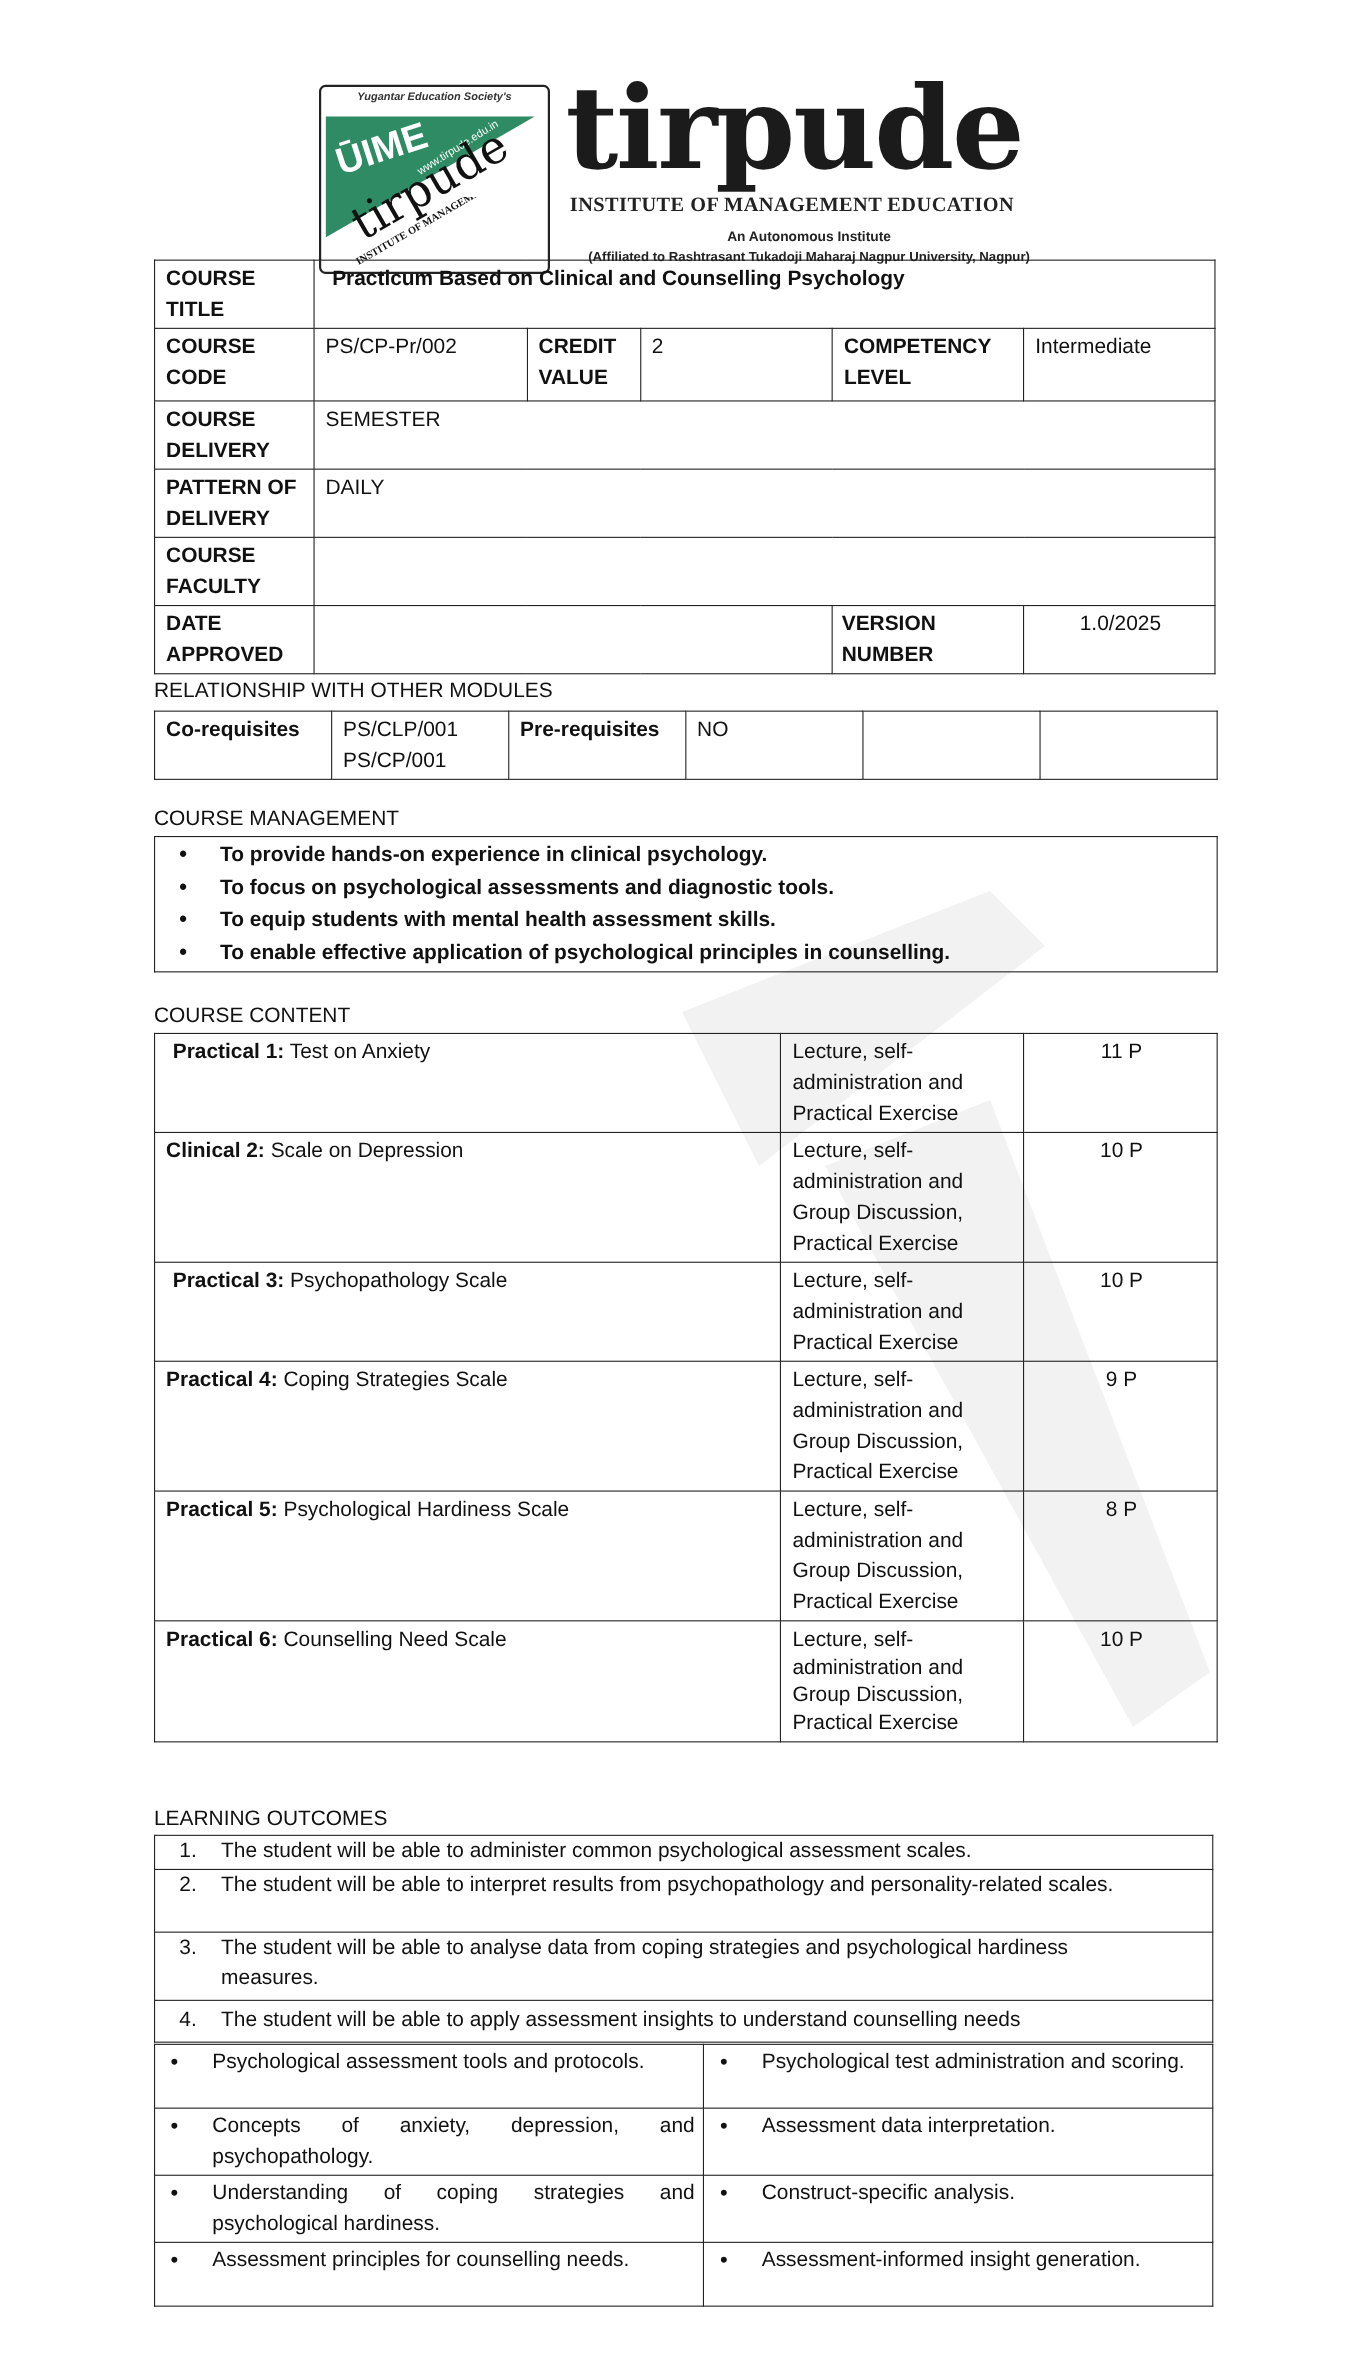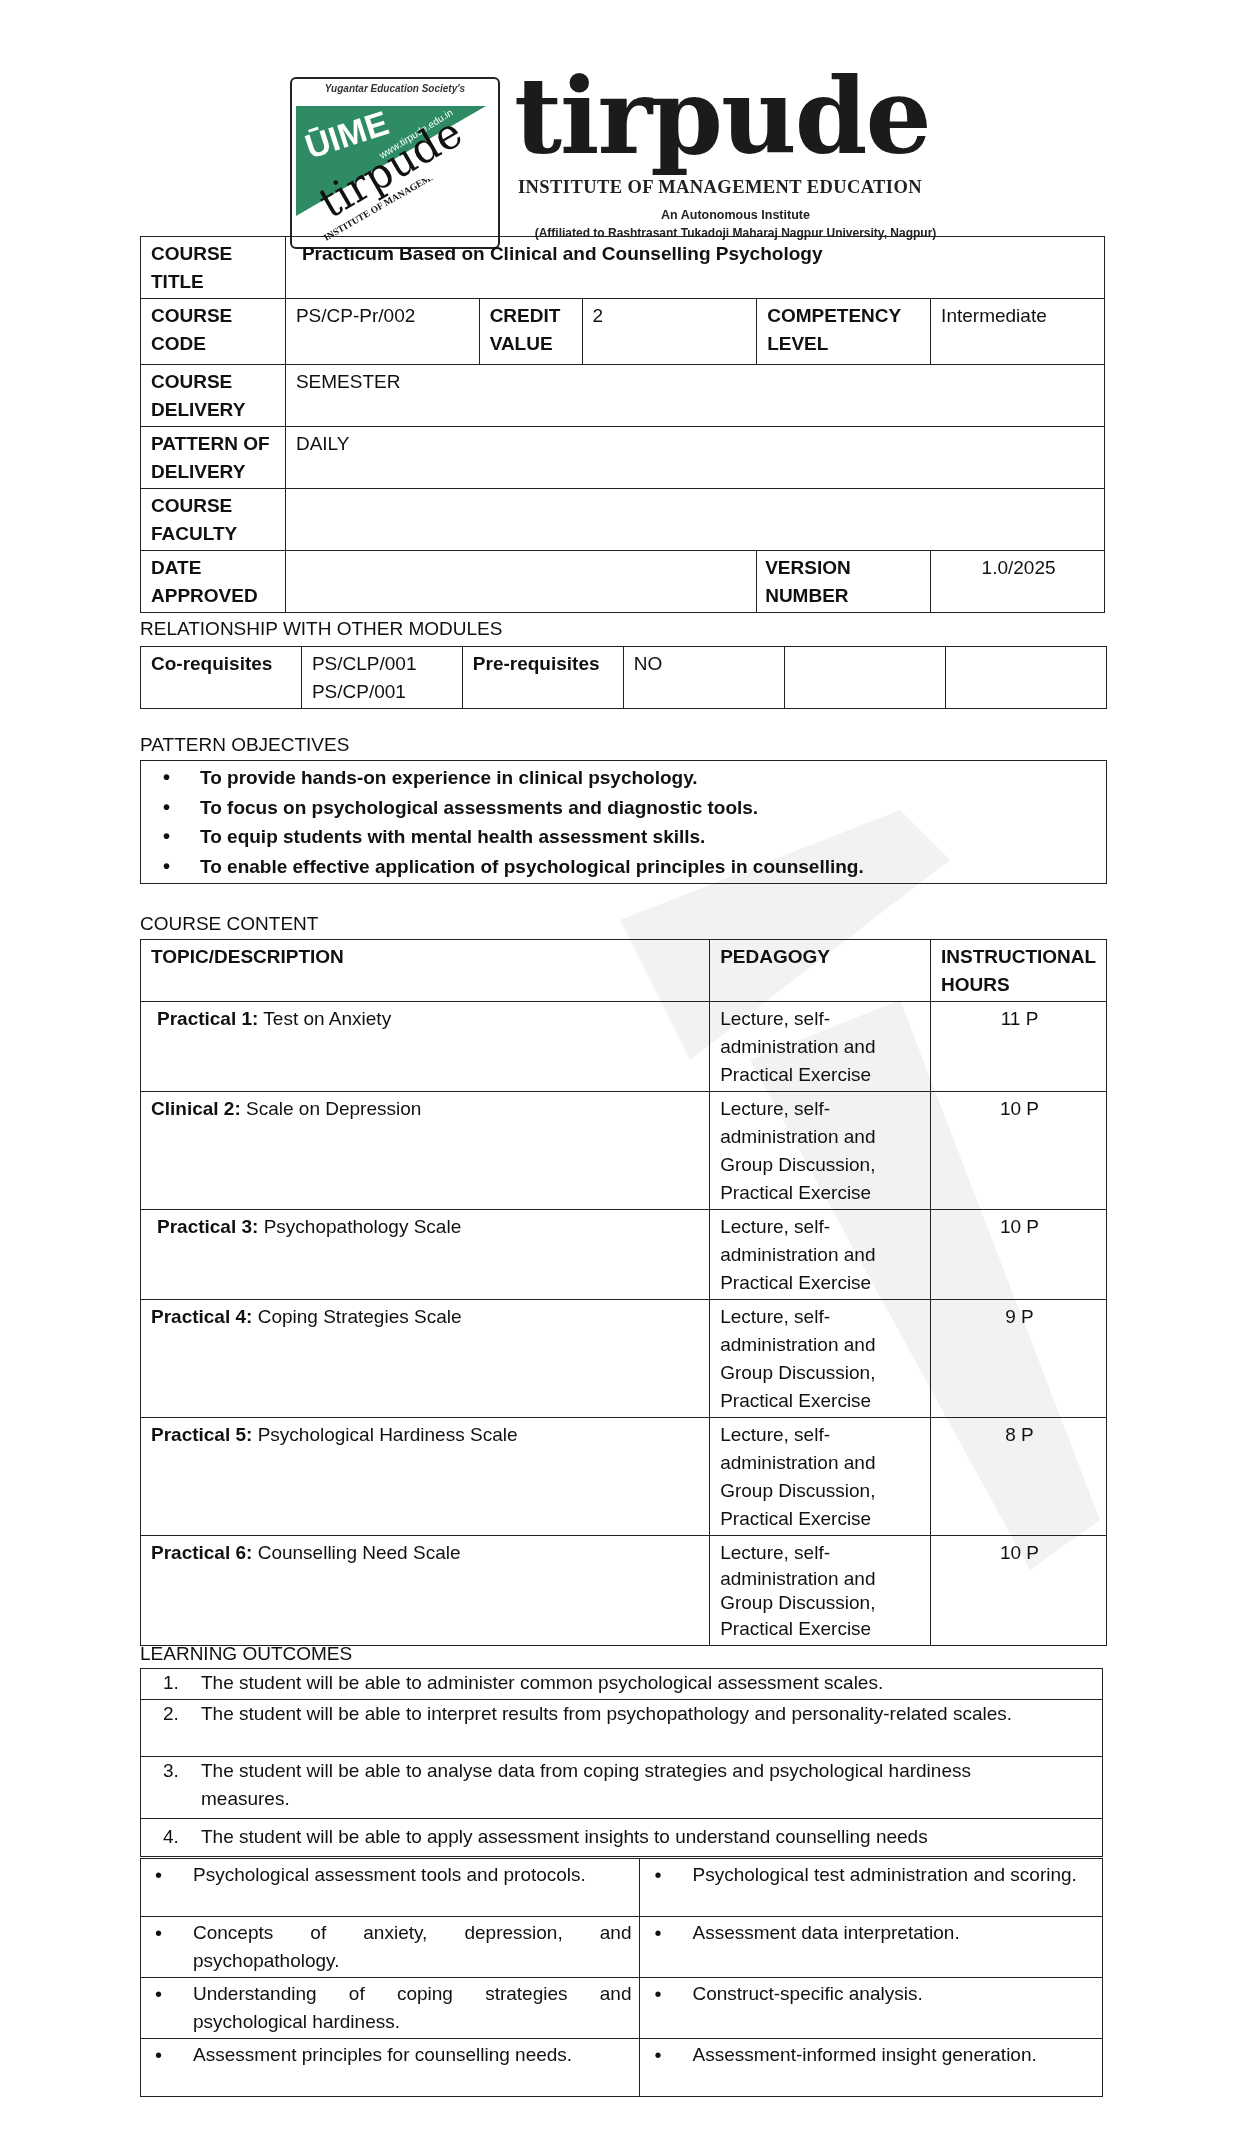--- a/index.html
+++ b/index.html
@@ -132,21 +132,21 @@
       <div>PS/CP/001</div>
     </td>
     <td class="b">Pre-requisites</td>
     <td>NO</td>
     <td></td>
     <td></td>
   </tr>
 </tbody>
   </table>
 
-<div class="sec-title" style="top:734px">PATTERN OBJECTIVES</div>
+<div class="sec-title" style="top:734px">COURSE MANAGEMENT</div>
 <table id="obj">
   <tbody>
       <tr>
         <td>
     <ul class="blist">
       <li>To provide hands-on experience in clinical psychology.</li>
       <li>To focus on psychological assessments and diagnostic tools.</li>
       <li>To equip students with mental health assessment skills.</li>
       <li>To enable effective application of psychological principles in counselling.</li>
     </ul>
@@ -156,25 +156,20 @@
   </table>
 
 <div class="sec-title" style="top:913px">COURSE CONTENT</div>
 <table id="content">
   <colgroup>
       <col style="width:570px">
       <col style="width:221px">
       <col style="width:176px">
     </colgroup>
   <tbody>
-      <tr style="height:57px">
-    <td class="b">TOPIC/DESCRIPTION</td>
-    <td class="b">PEDAGOGY</td>
-    <td class="b">INSTRUCTIONAL HOURS</td>
-  </tr>
   <tr style="height:86px">
     <td style="padding-left:16px"><span class="b">Practical 1:</span> <span>Test on Anxiety</span></td>
     <td>
       <div>Lecture, self-</div>
       <div>administration and</div>
       <div>Practical Exercise</div>
     </td>
     <td class="hrs">11 P</td>
   </tr>
   <tr style="height:114px">

